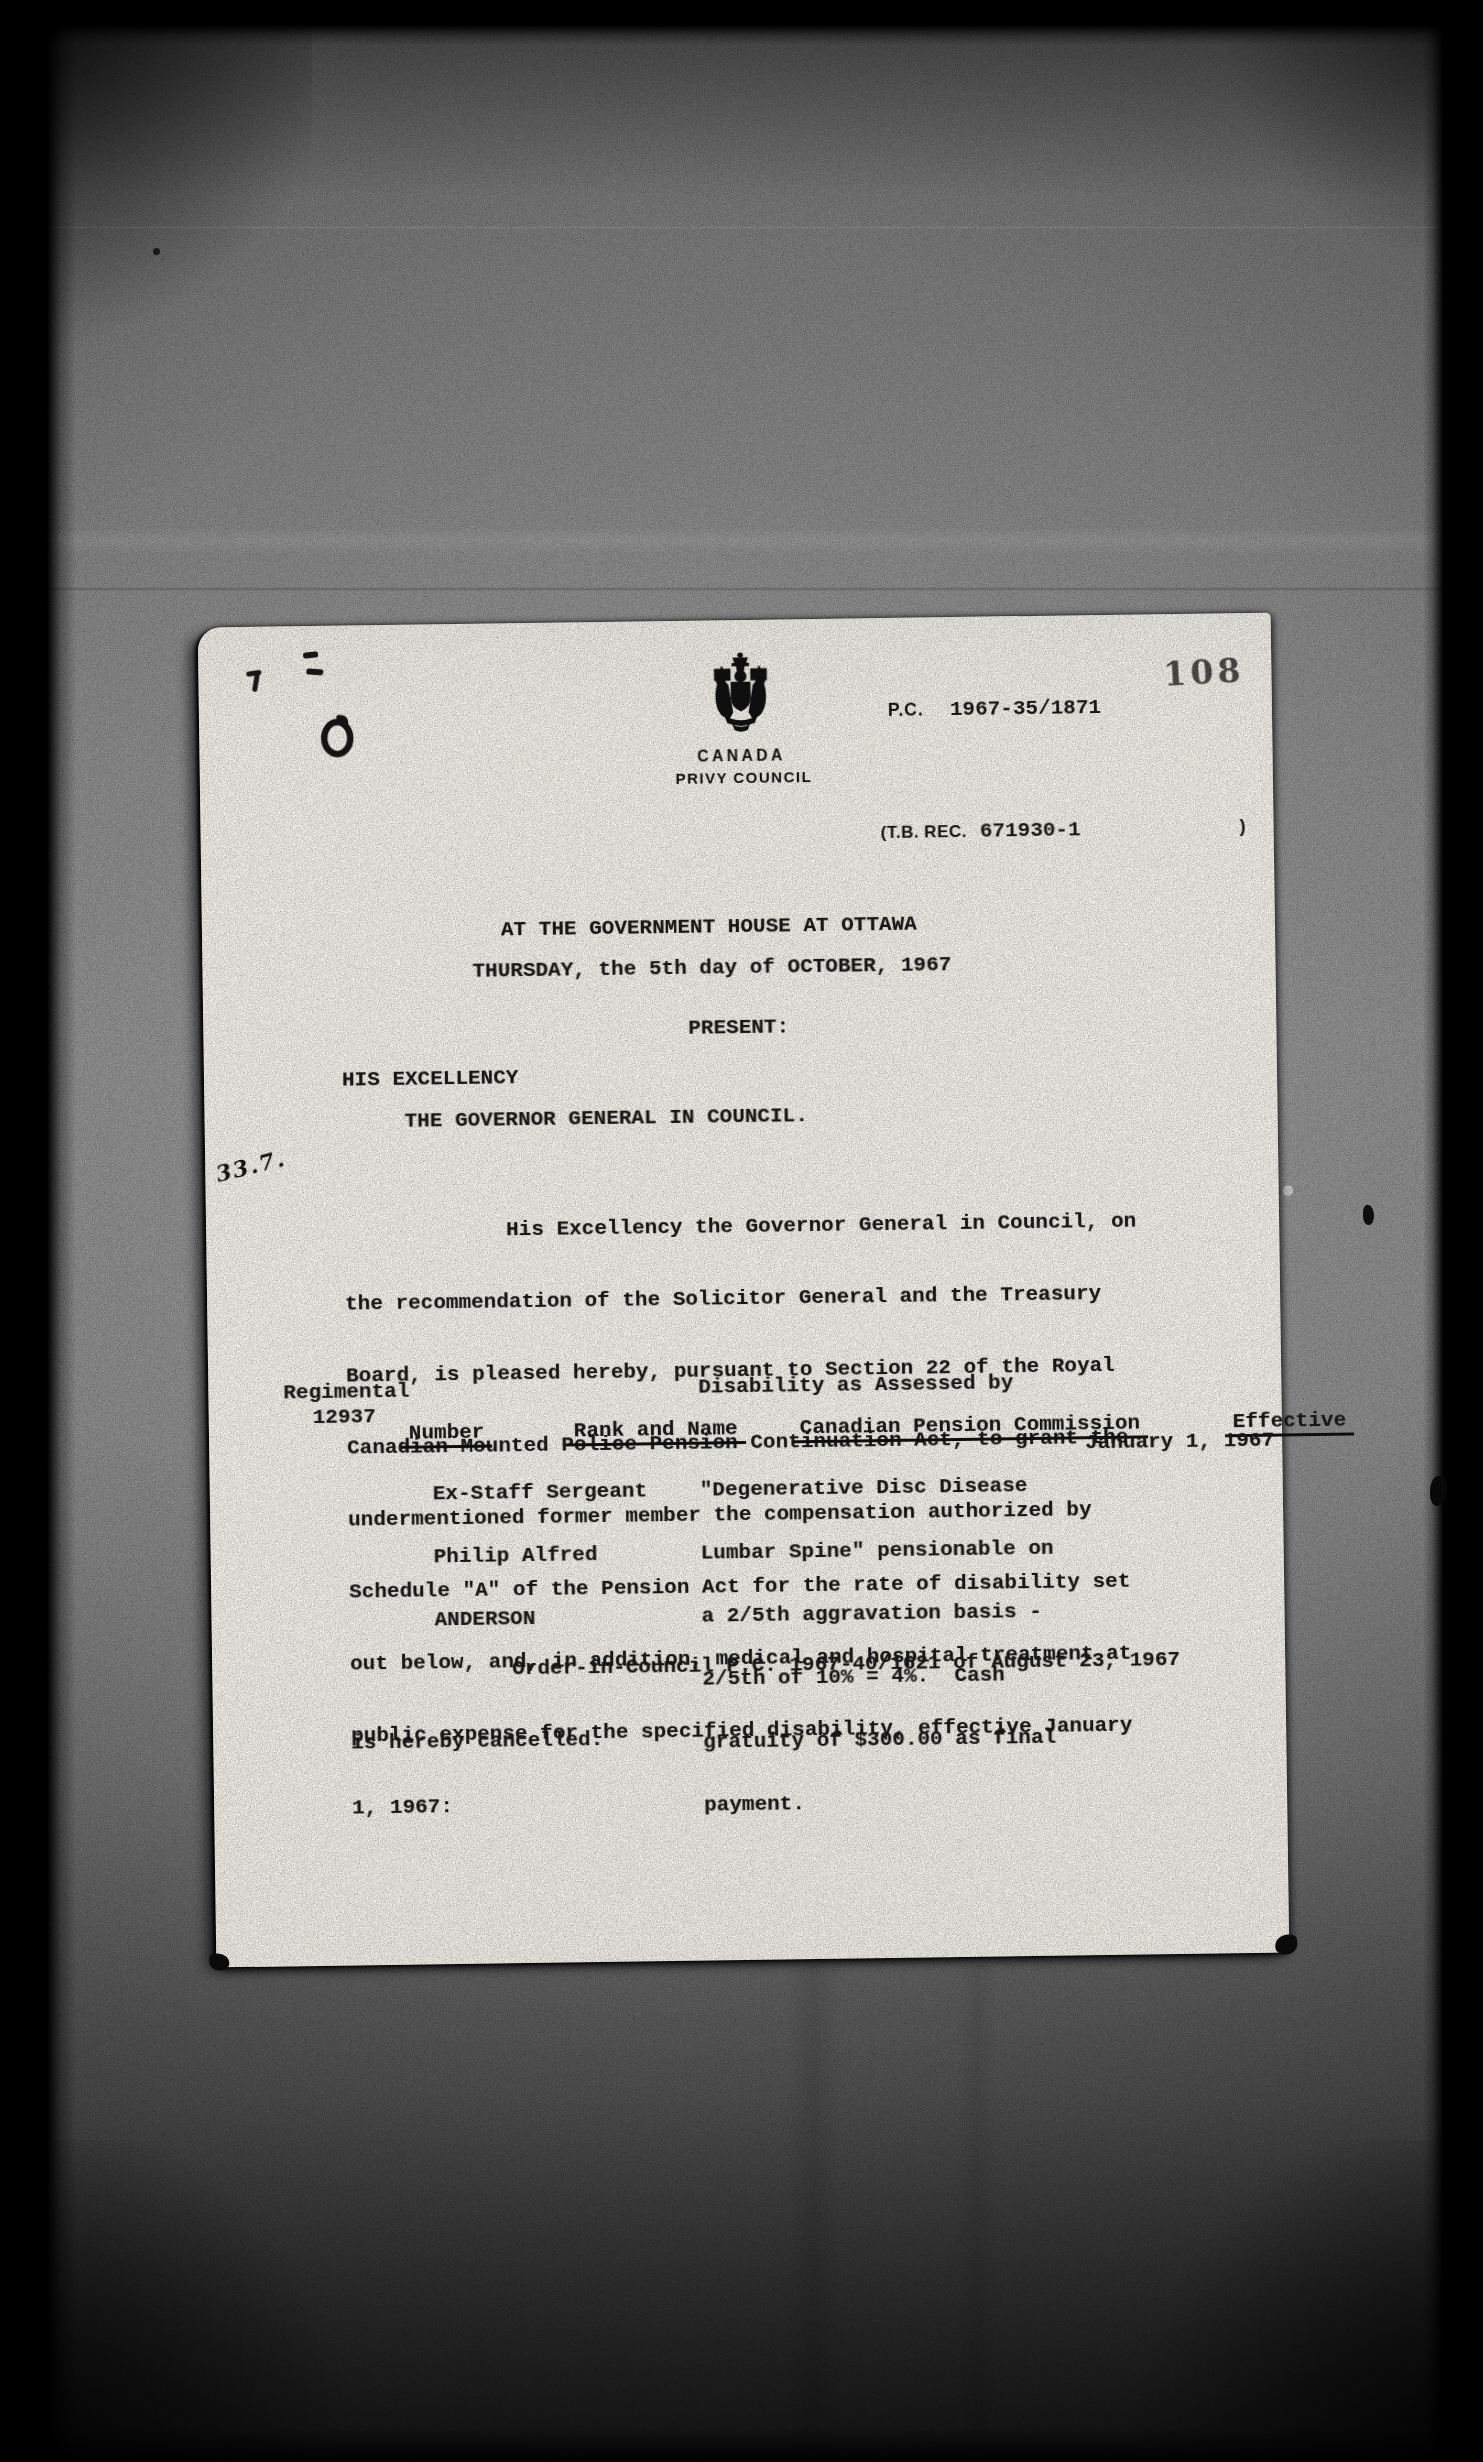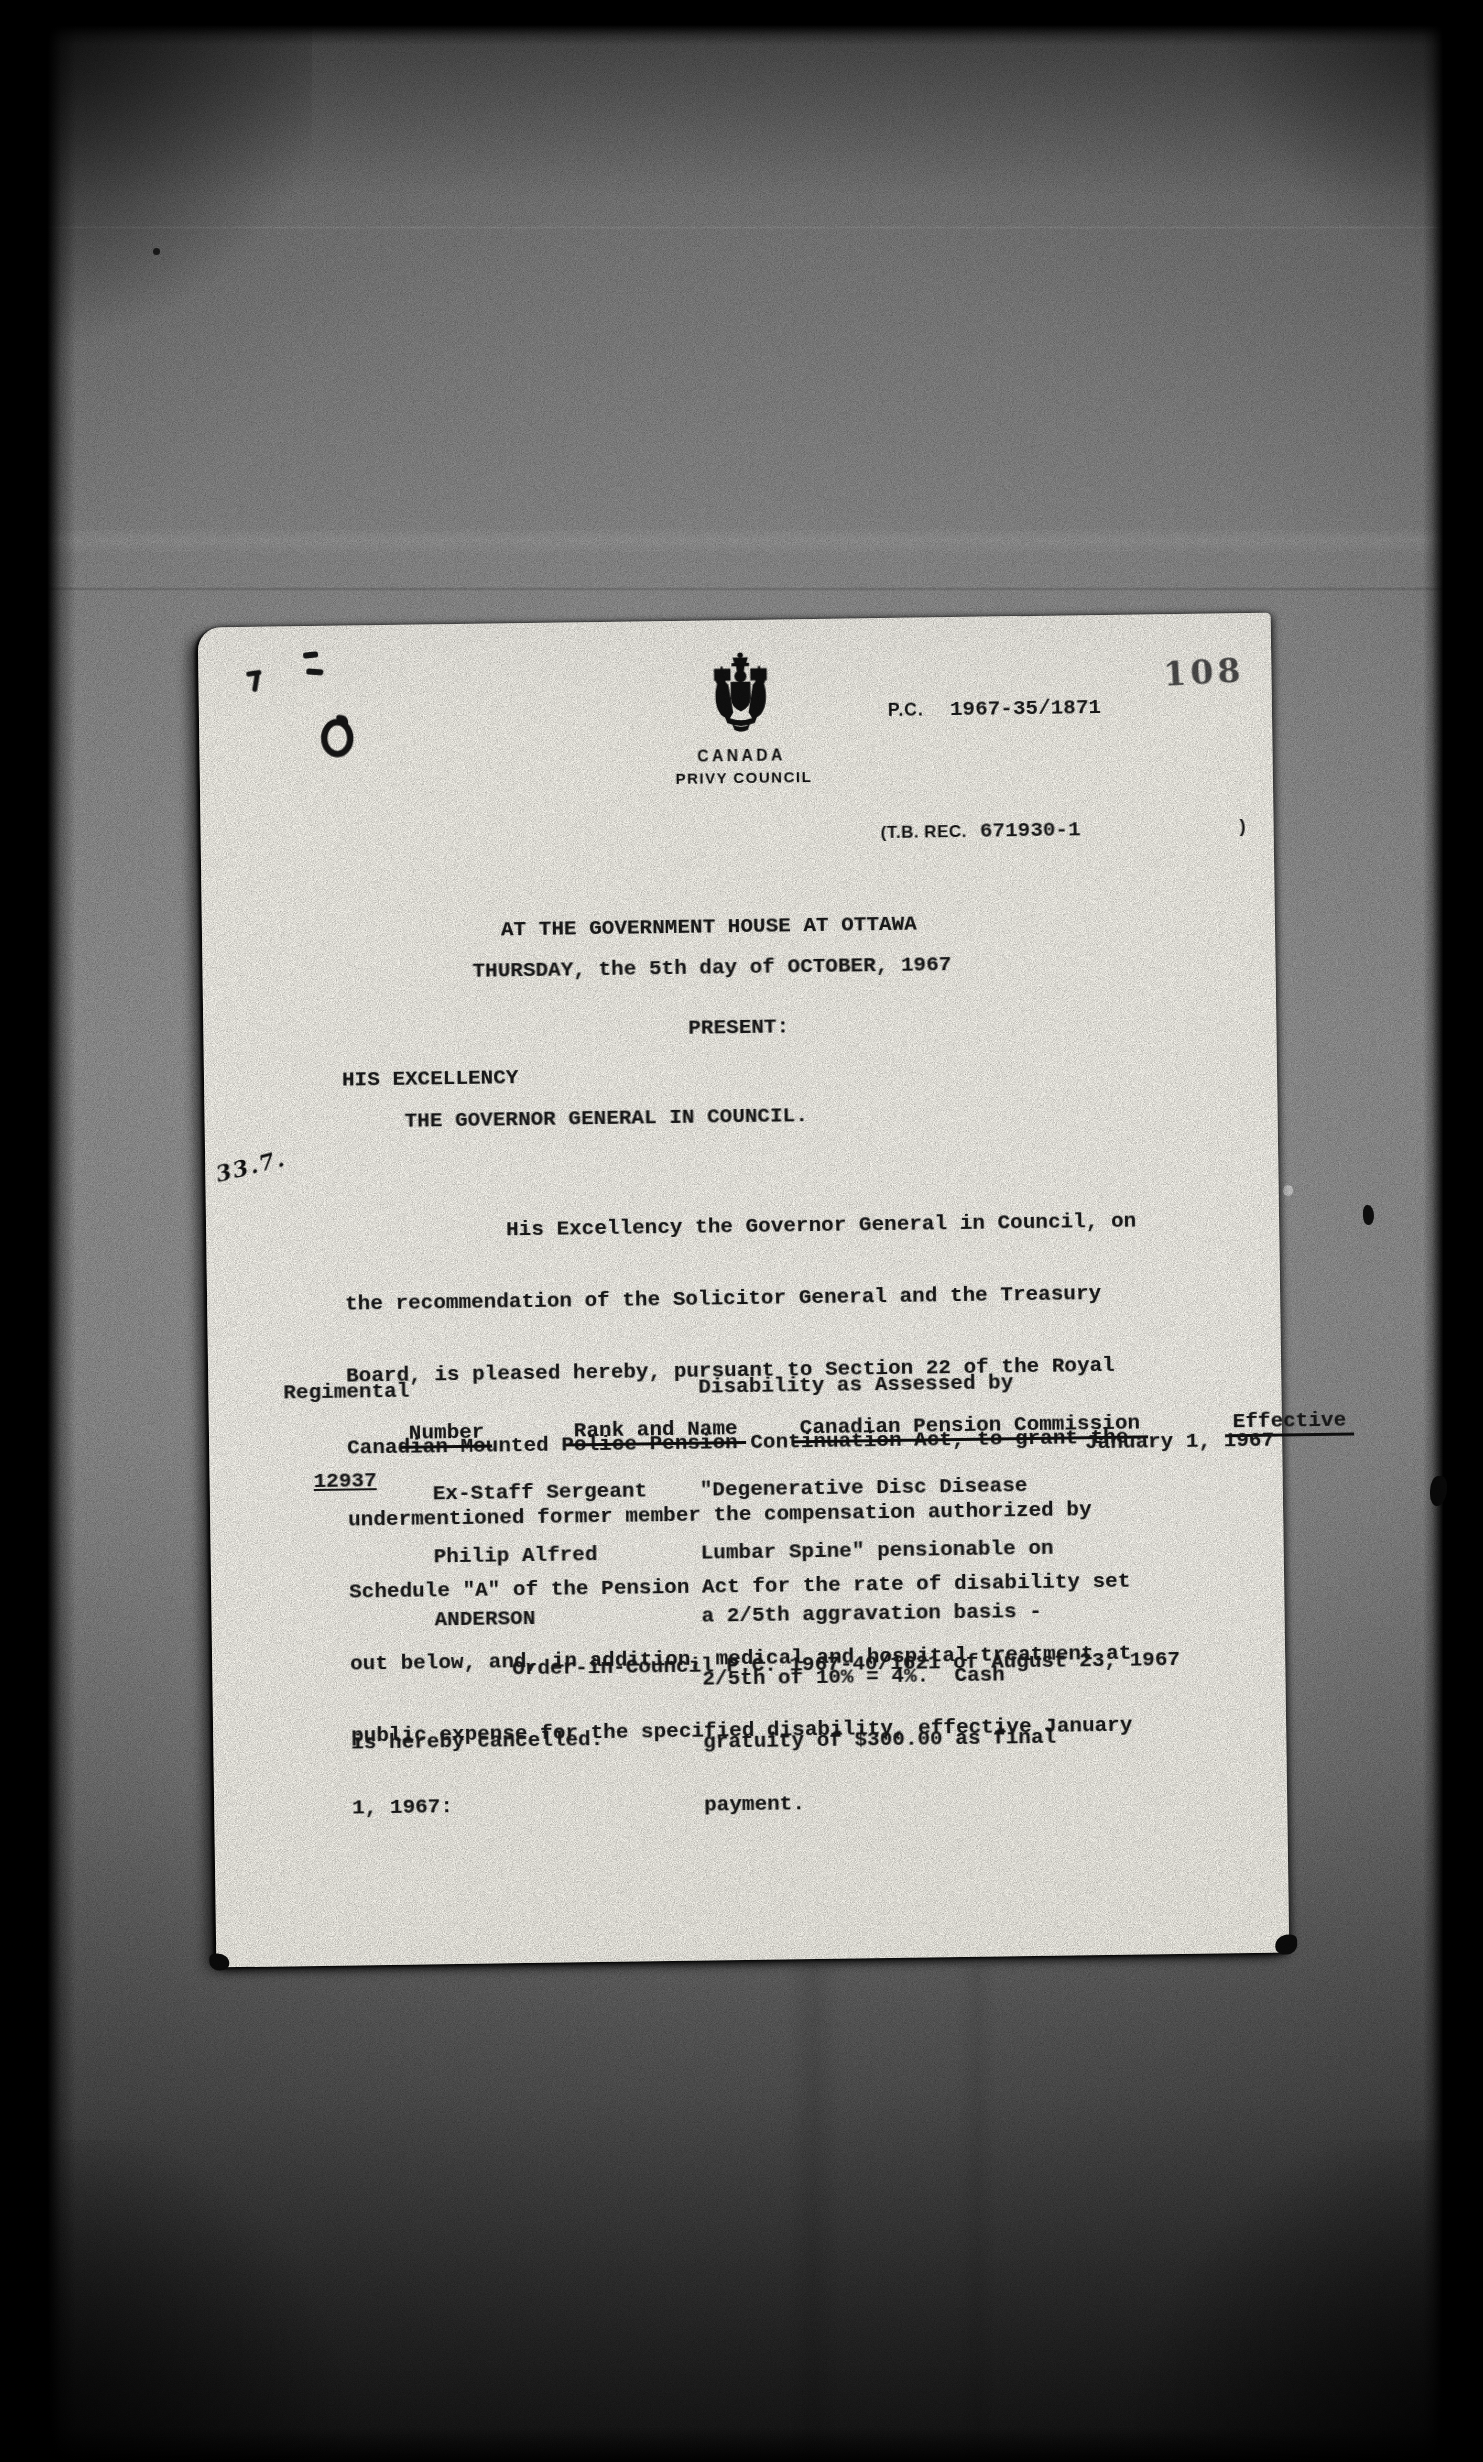--- a/index.html
+++ b/index.html
@@ -187,21 +187,21 @@
         <span class="u">Rank and Name</span>
       </div>
       <div class="mono tbl" style="left:490px;top:756px;">Disability as Assessed by</div>
       <div class="mono tbl" style="left:490px;top:777px;">
         <span class="u">Canadian Pension Commission</span>
       </div>
       <div class="mono tbl" style="left:923px;top:777px;">
         <span class="u">Effective</span>
       </div>
 
-      <div class="mono tbl" style="left:104px;top:845px;text-decoration:underline;">12937</div>
+      <div class="mono tbl" style="left:104px;top:781px;">12937</div>
       <div class="mono tbl" style="left:223px;top:817px;">
         <div>Ex-Staff Sergeant</div>
         <div>Philip Alfred</div>
         <div>ANDERSON</div>
       </div>
       <div class="mono tbl" style="left:490px;top:817px;">
         <div>"Degenerative Disc Disease</div>
         <div>Lumbar Spine" pensionable on</div>
         <div>a 2/5th aggravation basis -</div>
         <div>2/5th of 10% = 4%.  Cash</div>

